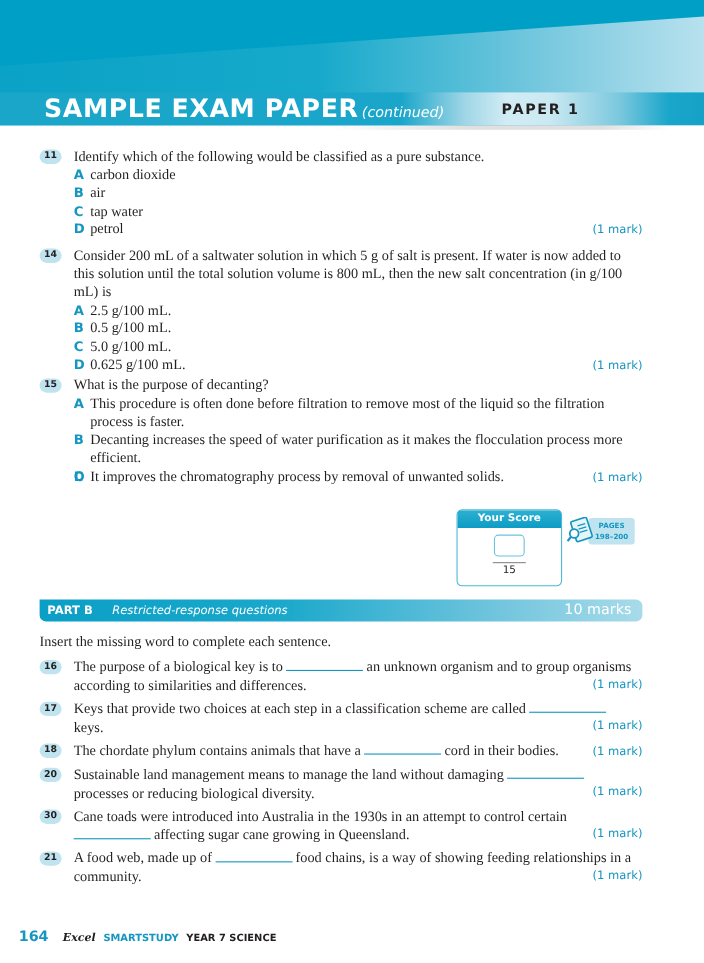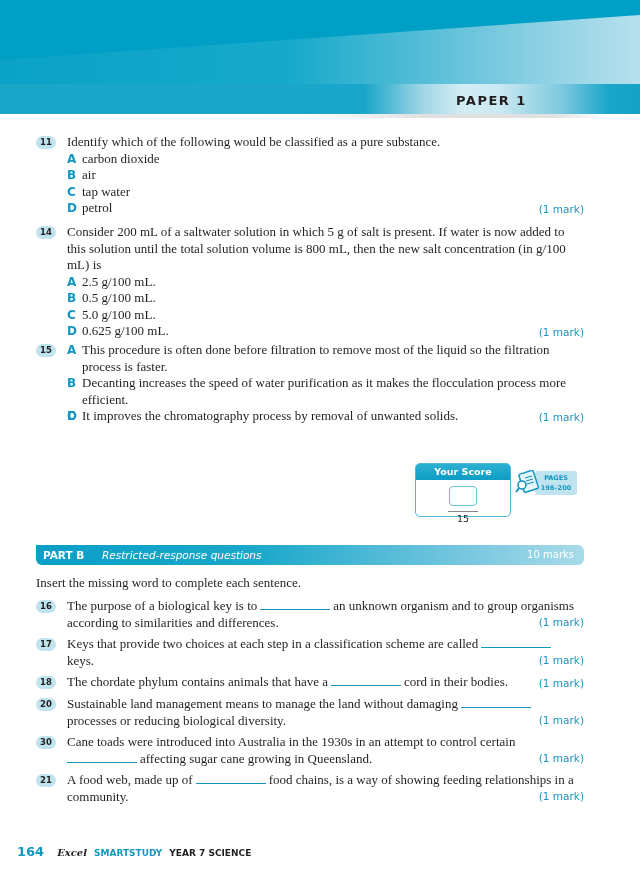--- a/index.html
+++ b/index.html
@@ -60,21 +60,21 @@
     position: absolute; right: 0;
     font-family: "DejaVu Sans", sans-serif; font-size: 10.5px; color: #1596c1;
   }
   .blank {
     display: inline-block; width: 70px; height: 1px;
     border-bottom: 1.2px solid #1596c1; vertical-align: baseline; margin: 0 3px;
   }
 
   
   .score-box {
-    position: absolute; left: 415px; top: 463px; width: 96px; height: 54px;
+    position: absolute; left: 415px; top: 463px; width: 96px; height: 70px;
     border: 1.5px solid #4fb7d6; border-radius: 5px; background: #fff;
   }
   .score-head {
     height: 16px; background: linear-gradient(#2cb0d3, #0d9cc4);
     border-radius: 3px 3px 0 0; color: #fff; text-align: center;
     font-family: "DejaVu Sans", sans-serif; font-weight: bold; font-size: 9.5px; line-height: 16px;
   }
   .score-input {
     position: absolute; left: 33px; top: 22px; width: 28px; height: 20px;
     border: 1.5px solid #6cc3dc; border-radius: 4px; background: #fff;
@@ -95,36 +95,37 @@
 
   
   .partb {
     position: absolute; left: 36px; top: 545px; width: 548px; height: 20px;
     border-radius: 0 6px 6px 6px;
     background: linear-gradient(to right, #0b9fc6 0%, #1aa8cb 40%, #6fc4dd 75%, #a8dbea 100%);
     color: #fff; font-family: "DejaVu Sans", sans-serif; line-height: 20px;
   }
   .partb-label { position: absolute; left: 7px; font-weight: bold; font-size: 10.5px; }
   .partb-title { position: absolute; left: 66px; font-style: italic; font-size: 10.5px; }
-  .partb-marks { position: absolute; right: 10px; font-size: 10px; color: #ffffff; }
+  .partb-marks { position: absolute; right: 10px; font-size: 13px; color: #ffffff; }
   .instruction { position: absolute; left: 36px; top: 575px; font-size: 13px; }
 
   
   .footer { position: absolute; left: 17px; top: 842px; white-space: nowrap; }
   .footer-page { font-family: "DejaVu Sans", sans-serif; font-weight: bold; font-size: 13px; color: #1596c1; }
   .footer-excel { font-family: "DejaVu Serif", serif; font-style: italic; font-weight: bold; font-size: 10px; margin-left: 9px; color: #231f20; }
   .footer-smart { font-family: "DejaVu Sans", sans-serif; font-weight: bold; font-size: 9px; color: #1596c1; margin-left: 3px; }
   .footer-rest { font-family: "DejaVu Sans", sans-serif; font-weight: bold; font-size: 9px; color: #231f20; margin-left: 3px; }
 </style>
 </head>
 <body>
 
 <div class="banner">
   <div class="wedge"></div>
   <div class="strip"></div>
+  <div class="banner-title"><span>SAMPLE EXAM PAPER</span><span class="banner-sub">(continued)</span></div>
   <div class="paper-label">PAPER 1</div>
 </div>
 <div class="banner-shadow"></div>
 
 <div class="q" style="top:134px;">
   <div class="qnum">11</div>
   <div class="qtext">Identify which of the following would be classified as a pure substance.</div>
   <div class="opt"><span class="opt-letter">A</span><span>carbon dioxide</span></div>
   <div class="opt"><span class="opt-letter">B</span><span>air</span></div>
   <div class="opt"><span class="opt-letter">C</span><span>tap water</span></div>
@@ -135,20 +136,21 @@
   <div class="qnum">14</div>
   <div class="qtext">Consider 200 mL of a saltwater solution in which 5 g of salt is present. If water is now added to this solution until the total solution volume is 800 mL, then the new salt concentration (in g/100 mL) is</div>
   <div class="opt"><span class="opt-letter">A</span><span>2.5 g/100 mL.</span></div>
   <div class="opt"><span class="opt-letter">B</span><span>0.5 g/100 mL.</span></div>
   <div class="opt"><span class="opt-letter">C</span><span>5.0 g/100 mL.</span></div>
   <div class="opt"><span class="opt-letter">D</span><span>0.625 g/100 mL.</span><span class="mark" style="top:1px;">(1 mark)</span></div>
 </div>
 
 <div class="q" style="top:342px;">
   <div class="qnum">15</div>
+  <div class="qtext">What is the purpose of decanting?</div>
   <div class="opt" style="padding-right:30px;"><span class="opt-letter">A</span><span>This procedure is often done before filtration to remove most of the liquid so the filtration process is faster.</span></div>
   <div class="opt" style="padding-right:0;"><span class="opt-letter">B</span><span>Decanting increases the speed of water purification as it makes the flocculation process more efficient.</span></div>
   <div class="opt"><span class="opt-letter">C</span></div>
   <div class="opt"><span class="opt-letter">D</span><span>It improves the chromatography process by removal of unwanted solids.</span><span class="mark" style="top:1px;">(1 mark)</span></div>
 </div>
 
 <div class="score-box">
   <div class="score-head">Your Score</div>
   <div class="score-input"></div>
   <div class="score-line"></div>

